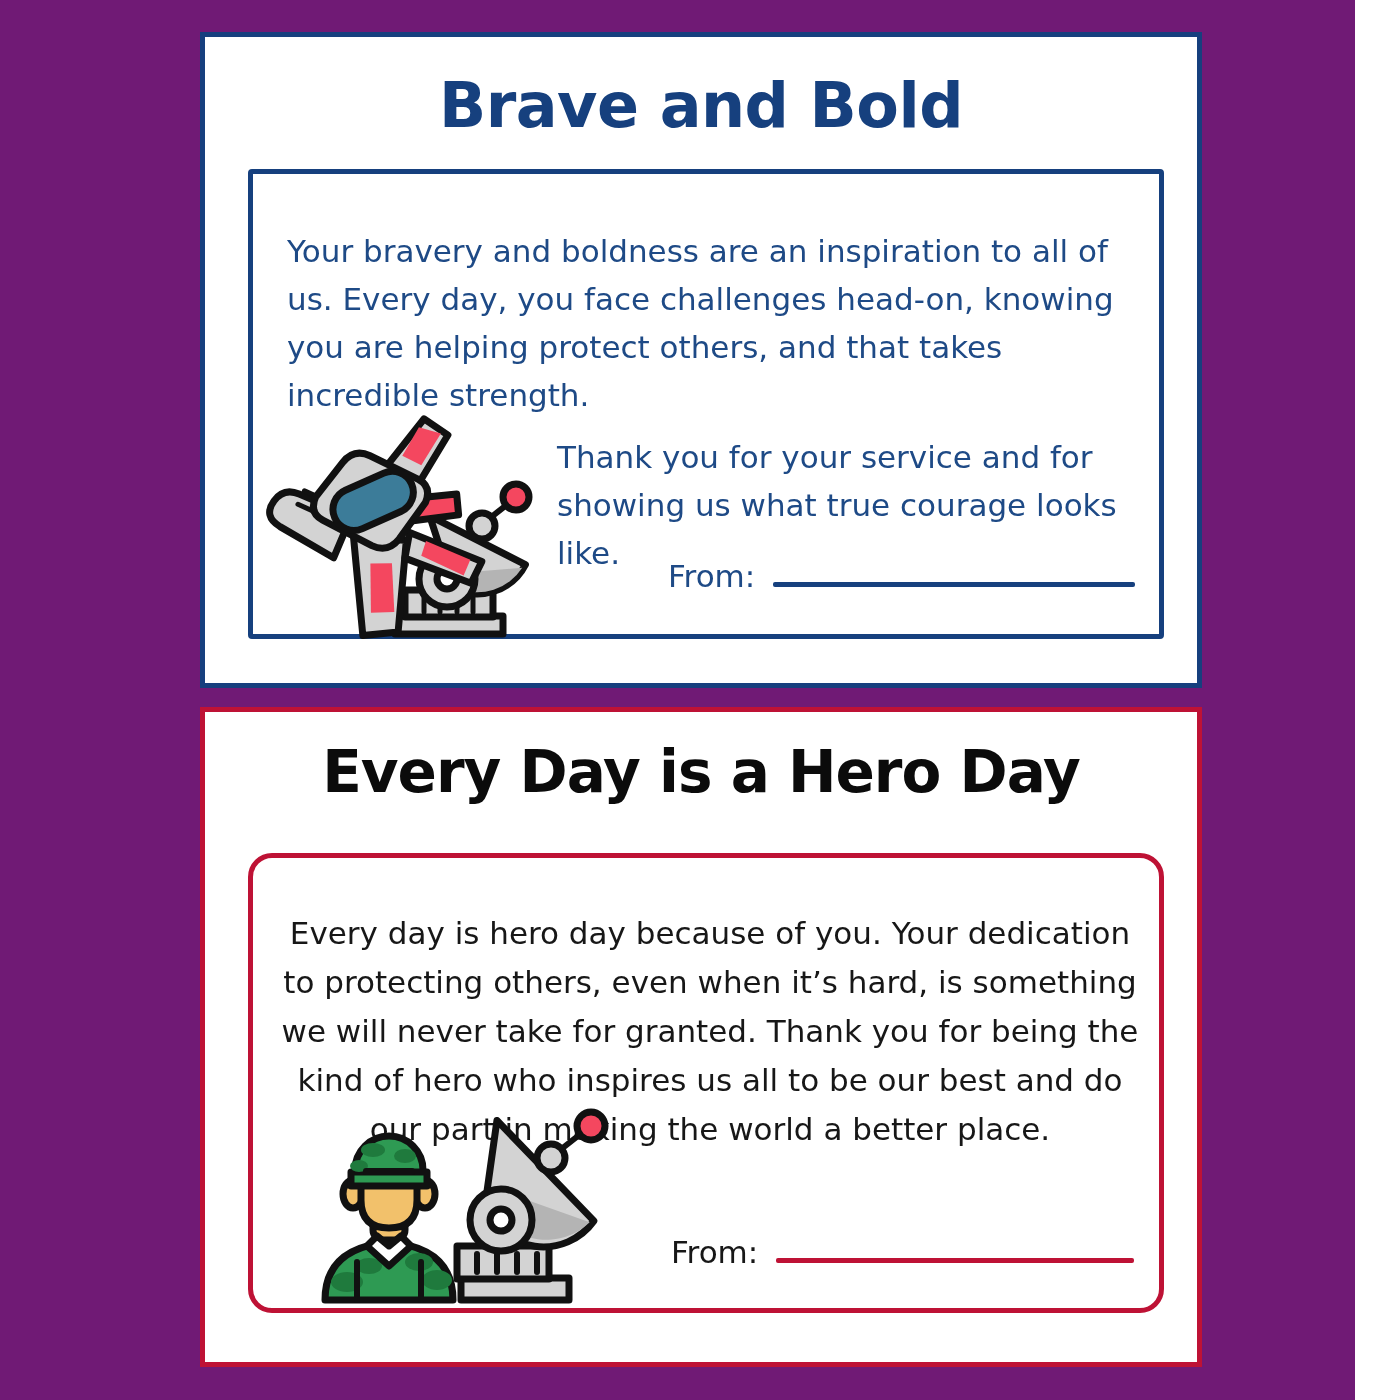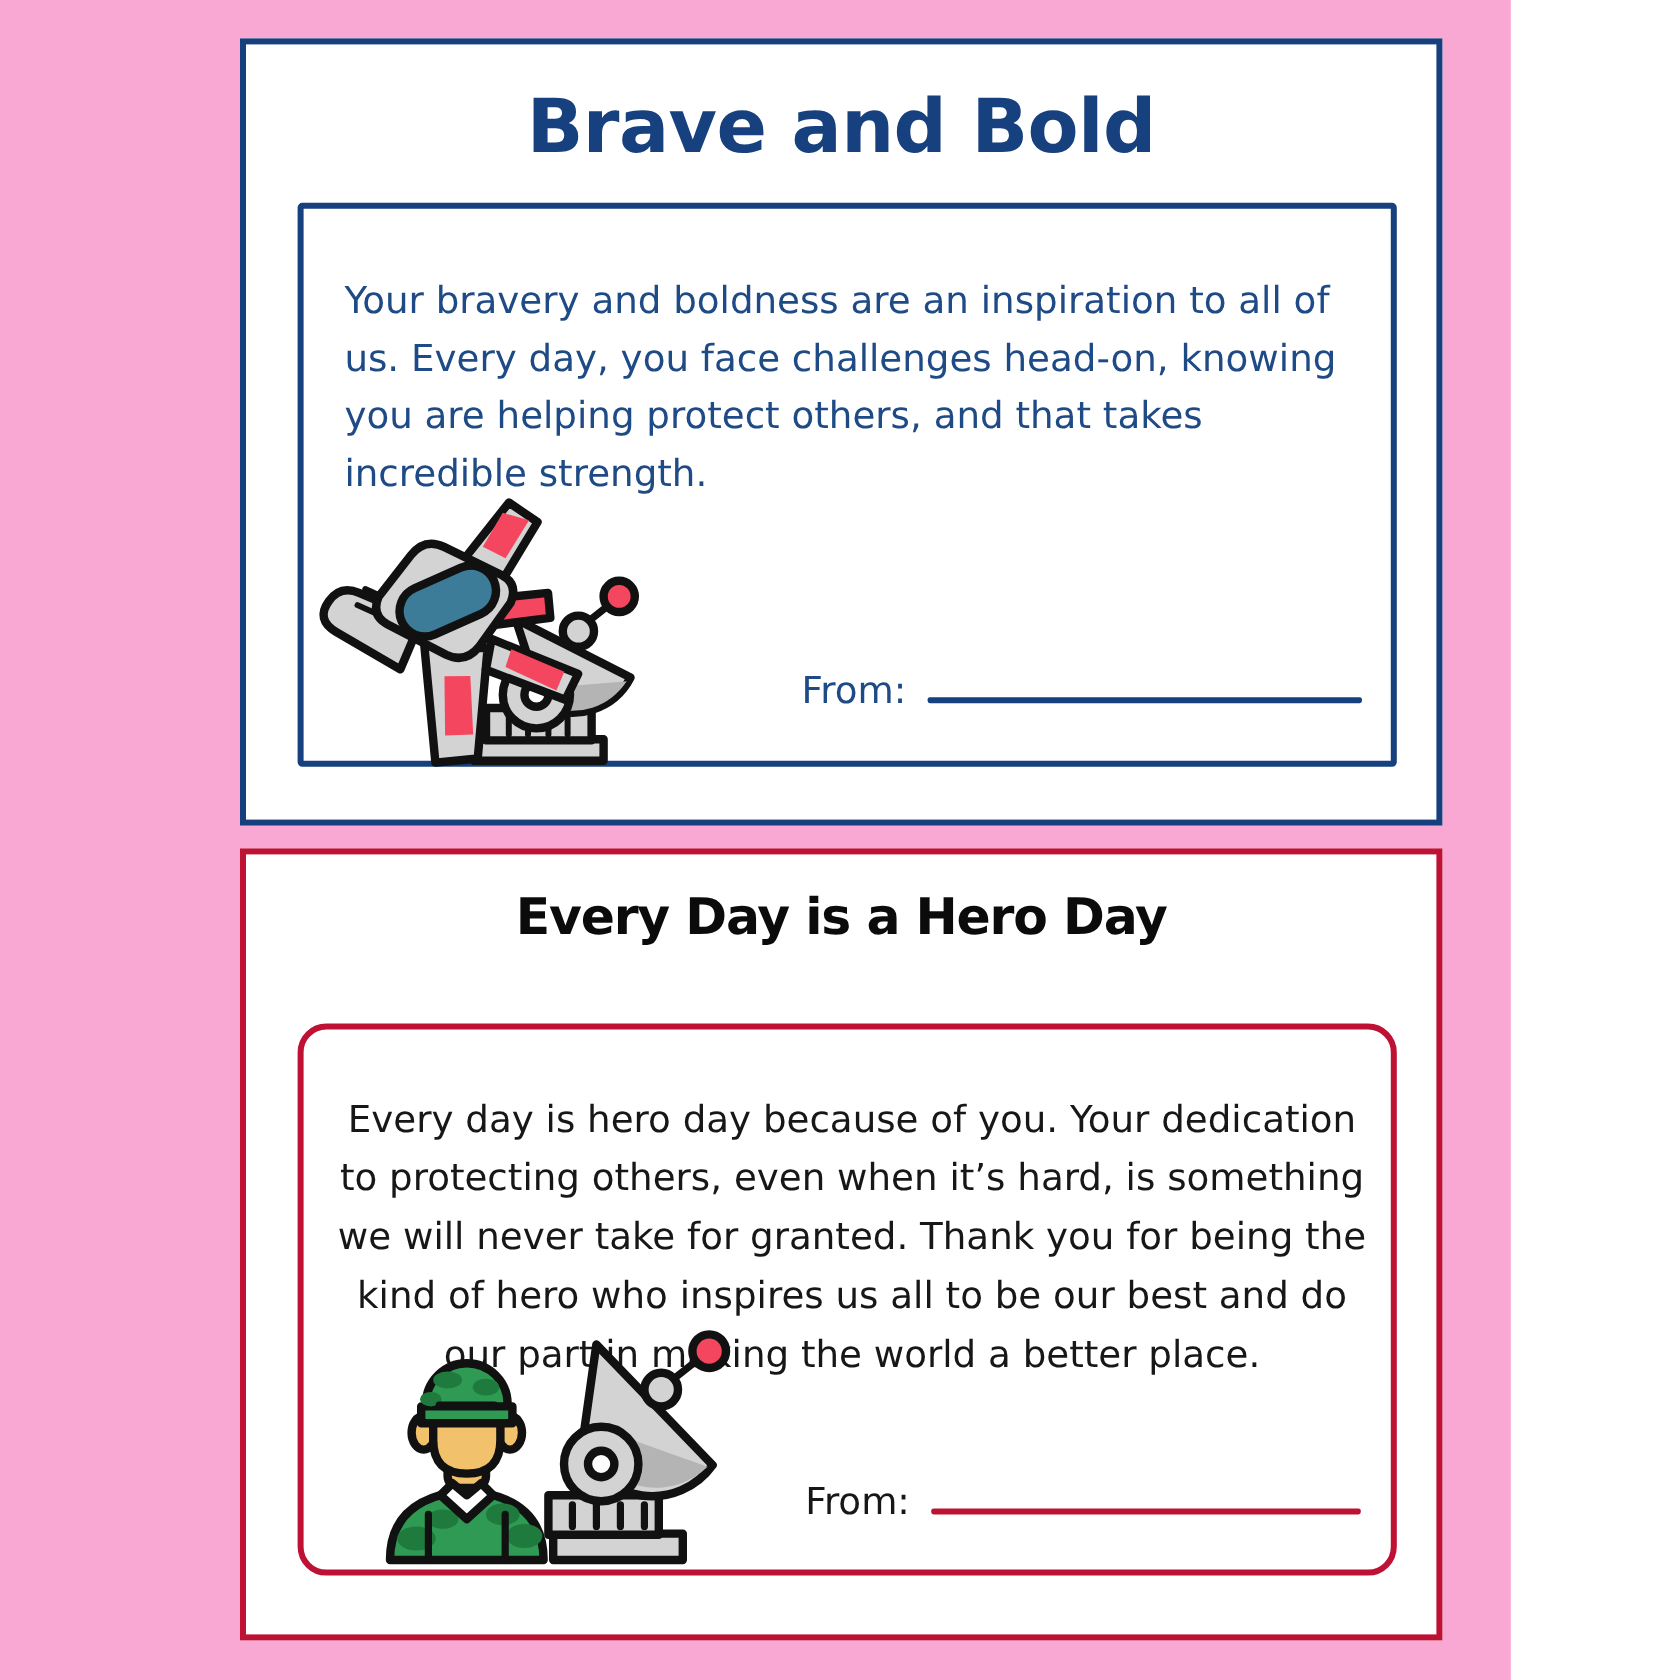--- a/index.html
+++ b/index.html
@@ -8,23 +8,23 @@
     background: #ffffff;
   }
   body {
     width: 1400px;
     height: 1400px;
     font-family: "Liberation Sans", sans-serif;
     overflow: hidden;
   }
   .page {
     position: relative;
-    width: 1259px;
+    width: 1355px;
     height: 1400px;
-    background: #f9a8d4;
+    background: #701a75;
   }
 
   
   .card-navy {
     position: absolute;
     left: 200px;
     top: 32px;
     width: 1002px;
     height: 656px;
     box-sizing: border-box;
@@ -114,21 +114,21 @@
     border: 5px solid #BE1235;
     background: #ffffff;
   }
   .card-red .card-title {
     margin: 0;
     padding-top: 30px;
     text-align: center;
     color: #0B0B0B;
     font-family: "DejaVu Sans", sans-serif;
     font-weight: 700;
-    font-size: 42px;
+    font-size: 58px;
     letter-spacing: -1px;
     line-height: 1.05;
   }
   .inner-red {
     position: absolute;
     left: 43px;
     top: 141px;
     width: 916px;
     height: 460px;
     box-sizing: border-box;
@@ -182,20 +182,21 @@
 <div class="page">
 
   <section class="card-navy">
 
     <h1 class="card-title">Brave and Bold</h1>
 
     <div class="inner-navy">
 
       <p class="navy-para-1">Your bravery and boldness are an inspiration to all of us. Every day, you face challenges head-on, knowing you are helping protect others, and that takes incredible strength.</p>
 
+      <p class="navy-para-2">Thank you for your service and for showing us what true courage looks like.</p>
 
       <div class="jet-art">
         <svg viewBox="0 0 280 240" width="280" height="240" aria-hidden="true">
           <g stroke="#111111" stroke-width="7" stroke-linejoin="round" stroke-linecap="round">
 
             <rect x="134" y="212" width="108" height="18" fill="#D3D3D3"></rect>
 
             <rect x="144" y="186" width="88" height="27" fill="#D3D3D3"></rect>
             <g stroke-width="5">
               <line x1="163" y1="192" x2="163" y2="208"></line>

